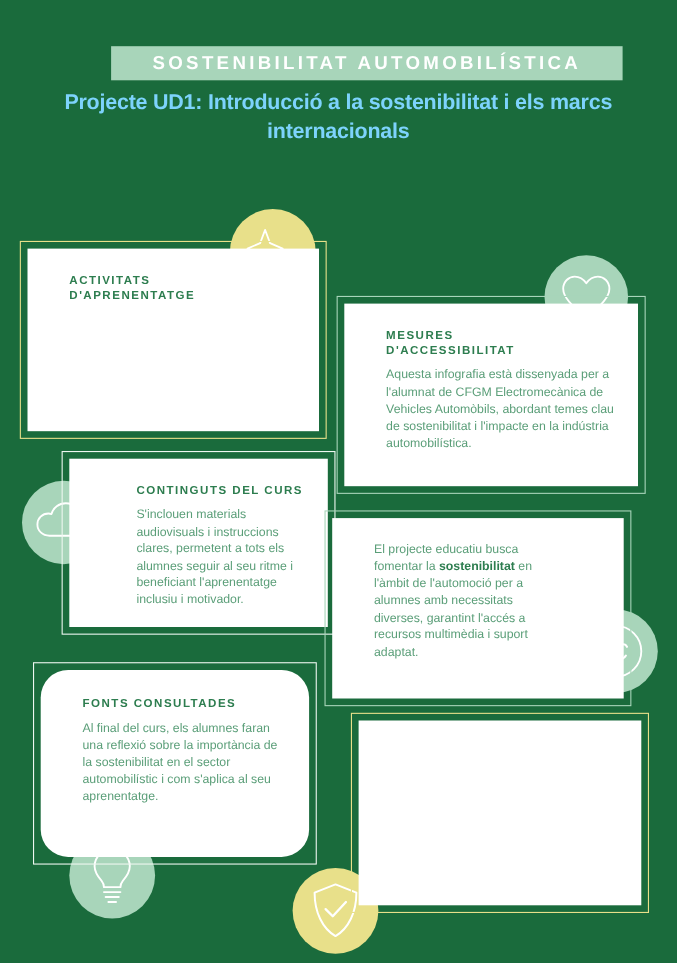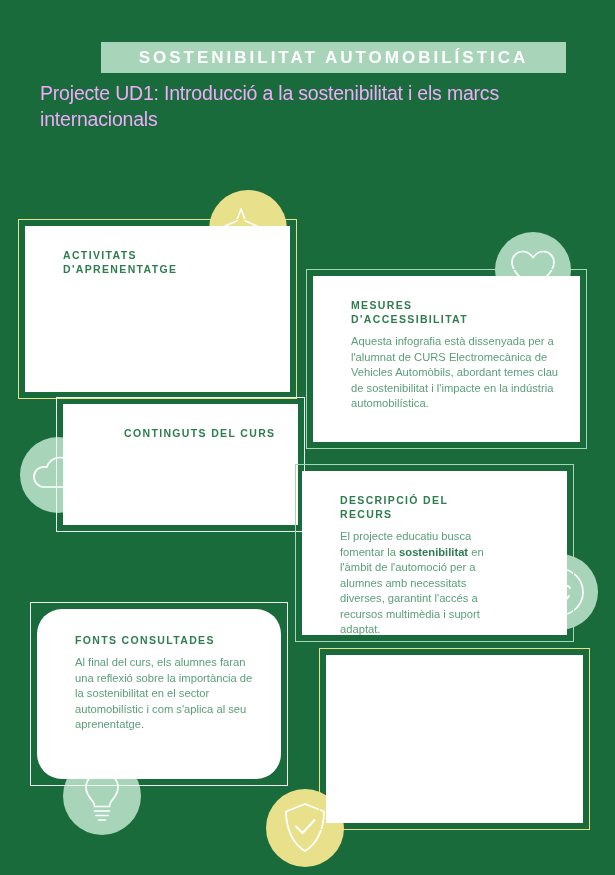--- a/index.html
+++ b/index.html
@@ -24,23 +24,24 @@
     color: #ffffff;
     font-size: 17px;
     font-weight: 700;
     letter-spacing: 3.0px;
     white-space: nowrap;
   }
   .title {
     position: absolute;
     left: 40px; top: 80px;
     width: 535px;
-    color: #f0abfc;
+    text-align: center;
+    color: #7dd3fc;
     font-size: 19.5px;
-    font-weight: 400;
+    font-weight: 700;
     line-height: 1.35;
     letter-spacing: -0.2px;
   }
 
   
   .circle {
     position: absolute;
     border-radius: 50%;
     display: flex; align-items: center; justify-content: center;
   }
@@ -143,35 +144,35 @@
       <div class="card-heading">ACTIVITATS
 D'APRENENTATGE</div>
     </div>
   </div>
 
   <div class="card green-frame" style="left:313px; top:276px; width:267px; height:166px;">
     <div class="frame"></div>
     <div class="card-inner">
       <div class="card-heading">MESURES
 D'ACCESSIBILITAT</div>
-      <div class="card-body">Aquesta infografia està dissenyada per a l'alumnat de CURS Electromecànica de Vehicles Automòbils, abordant temes clau de sostenibilitat i l'impacte en la indústria automobilística.</div>
+      <div class="card-body">Aquesta infografia està dissenyada per a l'alumnat de CFGM Electromecànica de Vehicles Automòbils, abordant temes clau de sostenibilitat i l'impacte en la indústria automobilística.</div>
     </div>
   </div>
 
-  <div class="card white-frame" style="left:63px; top:404px; width:235px; height:121px;">
+  <div class="card white-frame" style="left:63px; top:417px; width:235px; height:153px;">
     <div class="frame"></div>
     <div class="card-inner" style="padding:22px 18px 10px 45px;">
       <div class="card-heading">CONTINGUTS DEL CURS</div>
+      <div class="card-body">S'inclouen materials audiovisuals i instruccions clares, permetent a tots els alumnes seguir al seu ritme i beneficiant l'aprenentatge inclusiu i motivador.</div>
     </div>
   </div>
 
   <div class="card green-frame" style="left:302px; top:471px; width:265px; height:164px;">
     <div class="frame"></div>
     <div class="card-inner" style="padding:22px 80px 10px 22px;">
-      <div class="card-heading">DESCRIPCIÓ DEL RECURS</div>
       <div class="card-body">El projecte educatiu busca fomentar la <b>sostenibilitat</b> en l'àmbit de l'automoció per a alumnes amb necessitats diverses, garantint l'accés a recursos multimèdia i suport adaptat.</div>
     </div>
   </div>
 
   <div class="card white-frame" style="left:37px; top:609px; width:244px; height:170px;border-radius:25px;">
     <div class="frame"></div>
     <div class="card-inner" style="padding:24px 18px 10px 22px;">
       <div class="card-heading">FONTS CONSULTADES</div>
       <div class="card-body">Al final del curs, els alumnes faran una reflexió sobre la importància de la sostenibilitat en el sector automobilístic i com s'aplica al seu aprenentatge.</div>
     </div>

